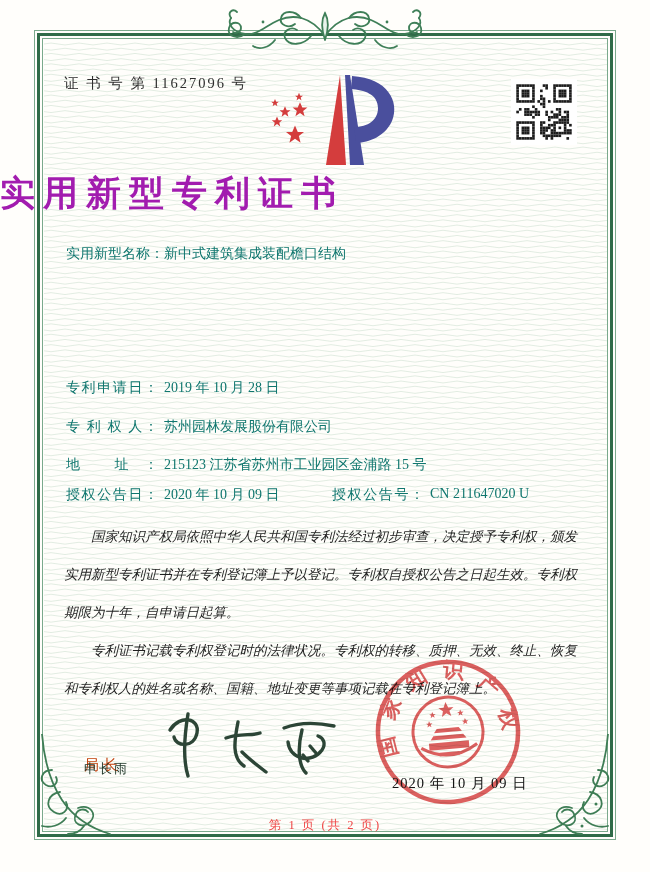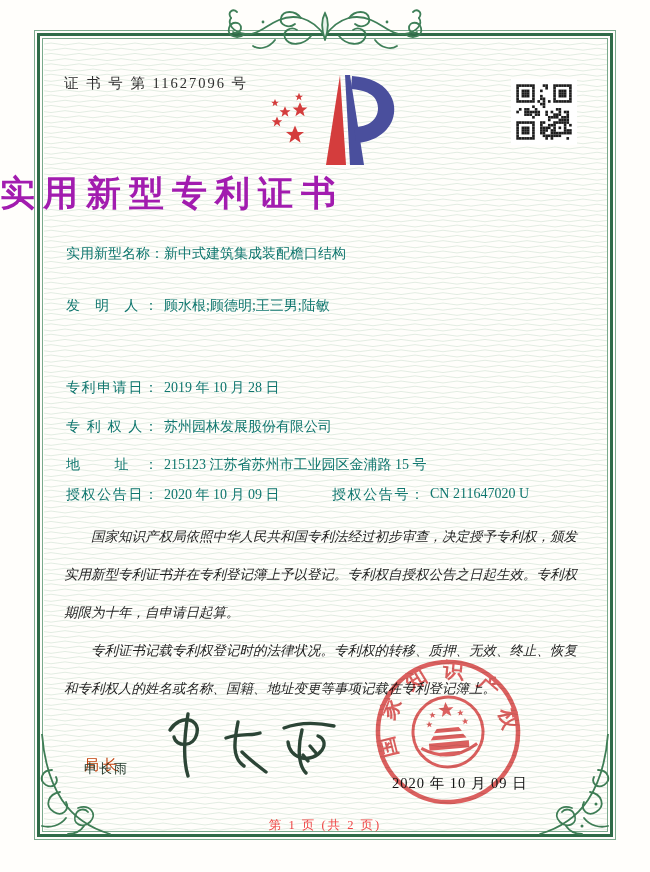--- a/index.html
+++ b/index.html
@@ -471,23 +471,20 @@
       <rect x="13" y="22" width="1" height="1" fill="#1c1c1c"></rect>
       <rect x="15" y="22" width="1" height="1" fill="#1c1c1c"></rect>
       <rect x="21" y="22" width="1" height="1" fill="#1c1c1c"></rect>
     </svg>
 
   <div class="abs title">实用新型专利证书</div>
 
   <div class="frow" style="top:245px">
     <span class="flabel">实用新型名称：</span><span class="fvalue">新中式建筑集成装配檐口结构</span>
   </div>
-  <div class="frow" style="top:297px">
-    <span class="flabel">发 明 人：</span><span class="fvalue">顾水根;顾德明;王三男;陆敏</span>
-  </div>
   <div class="frow" style="top:379px">
     <span class="flabel">专利申请日：</span><span class="fvalue">2019 年 10 月 28 日</span>
   </div>
   <div class="frow" style="top:418px">
     <span class="flabel">专 利 权 人：</span><span class="fvalue">苏州园林发展股份有限公司</span>
   </div>
   <div class="frow" style="top:456px">
     <span class="flabel">地 址：</span><span class="fvalue">215123 江苏省苏州市工业园区金浦路 15 号</span>
   </div>
   <div class="frow" style="top:486px">

